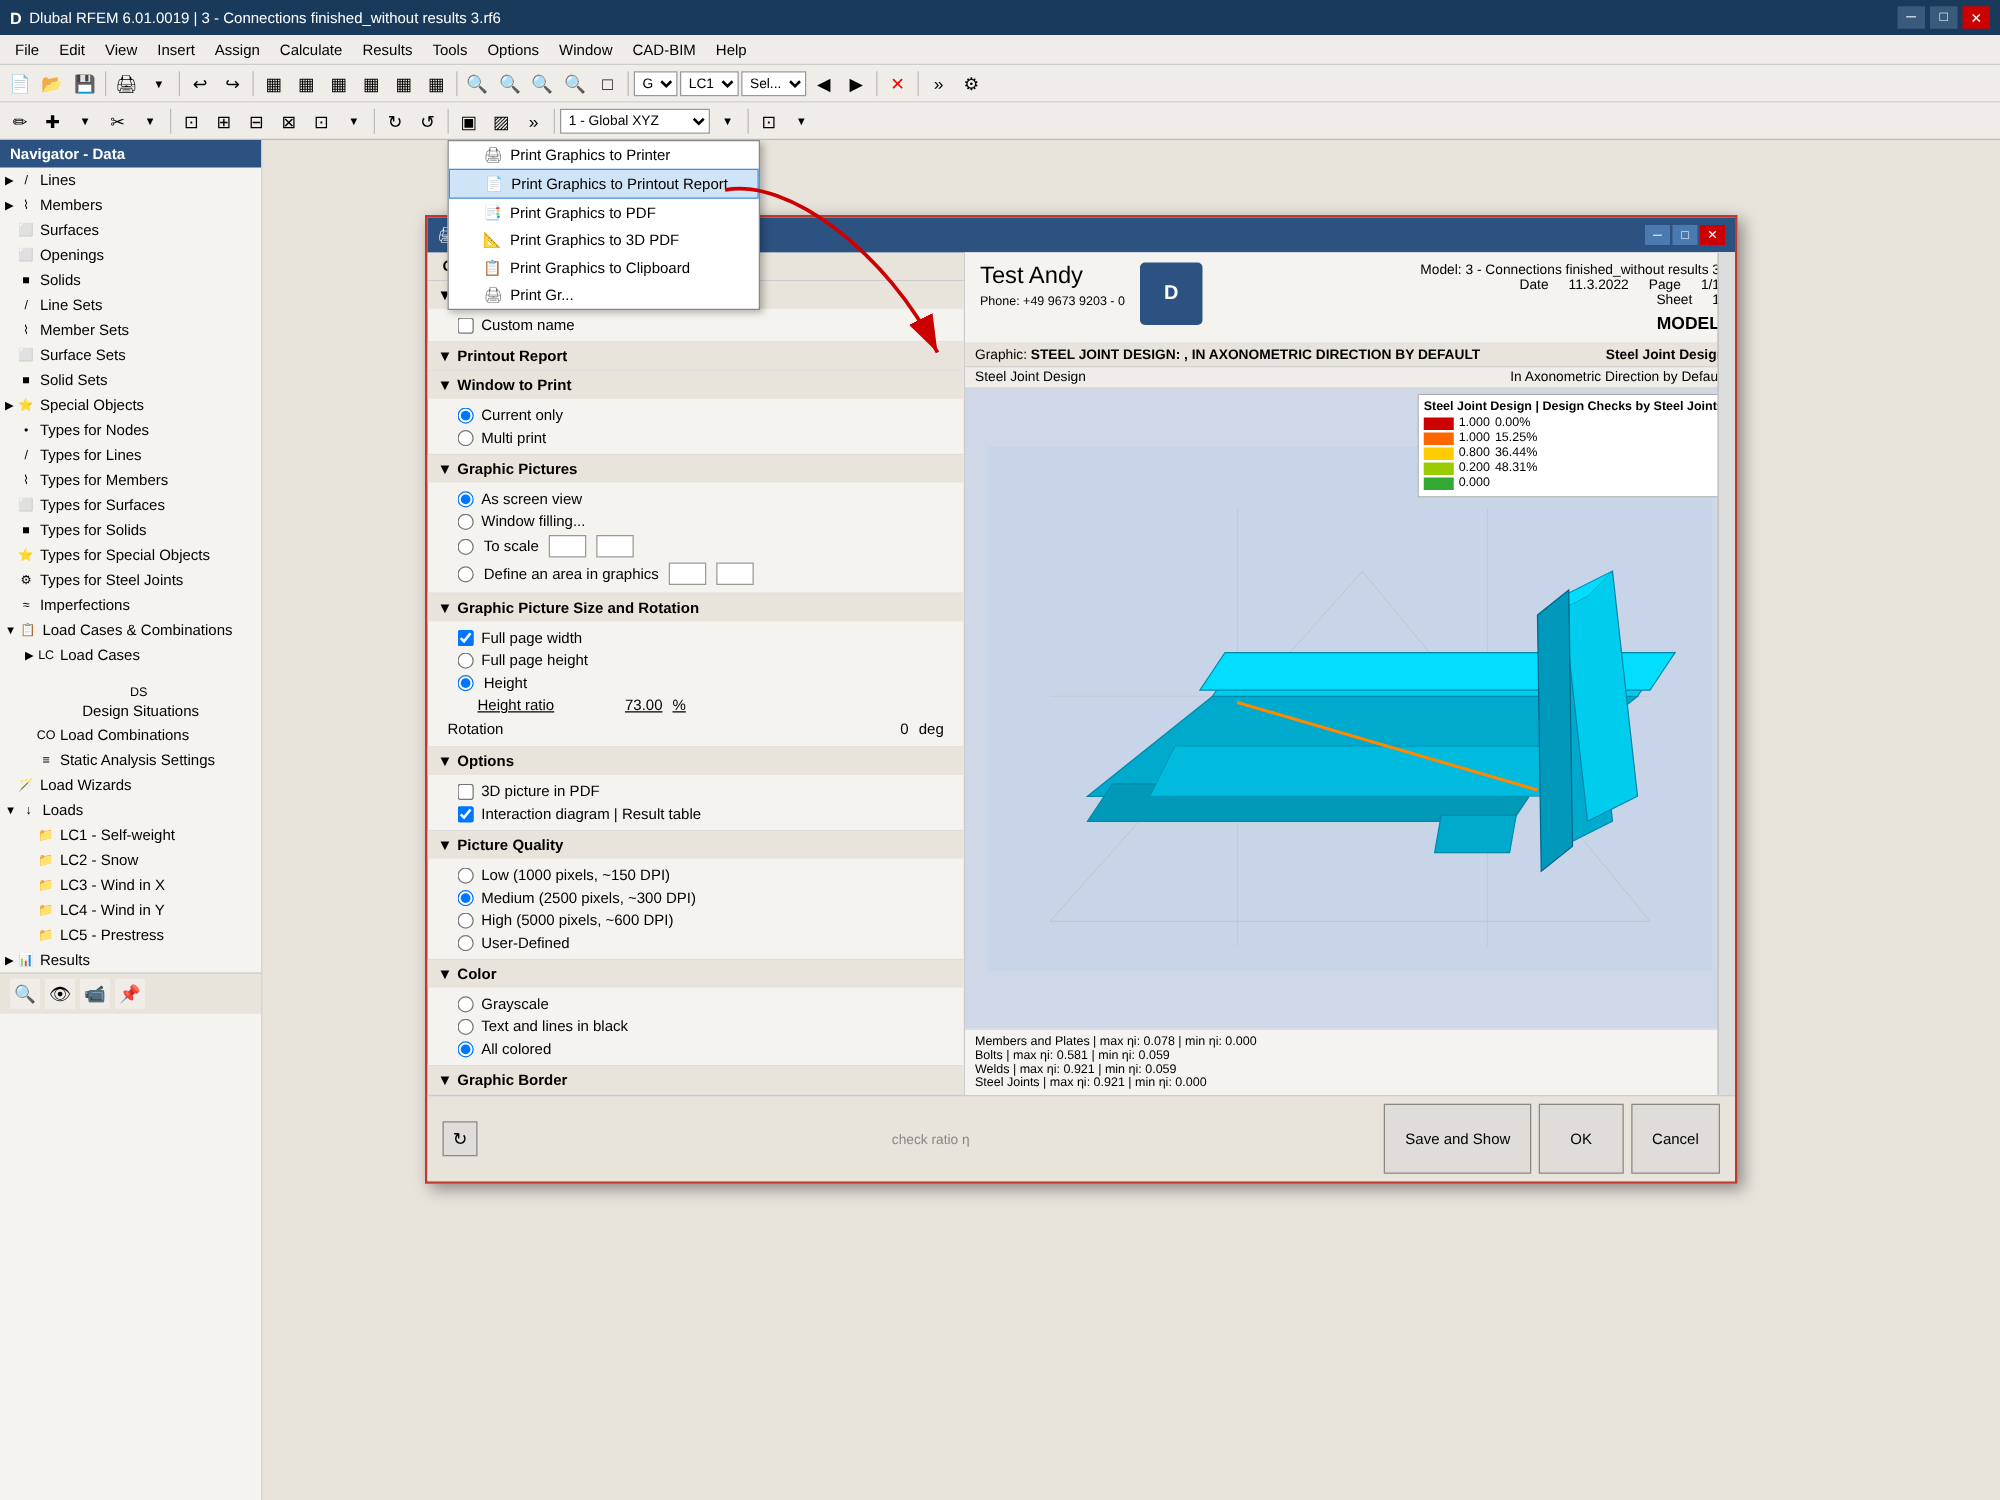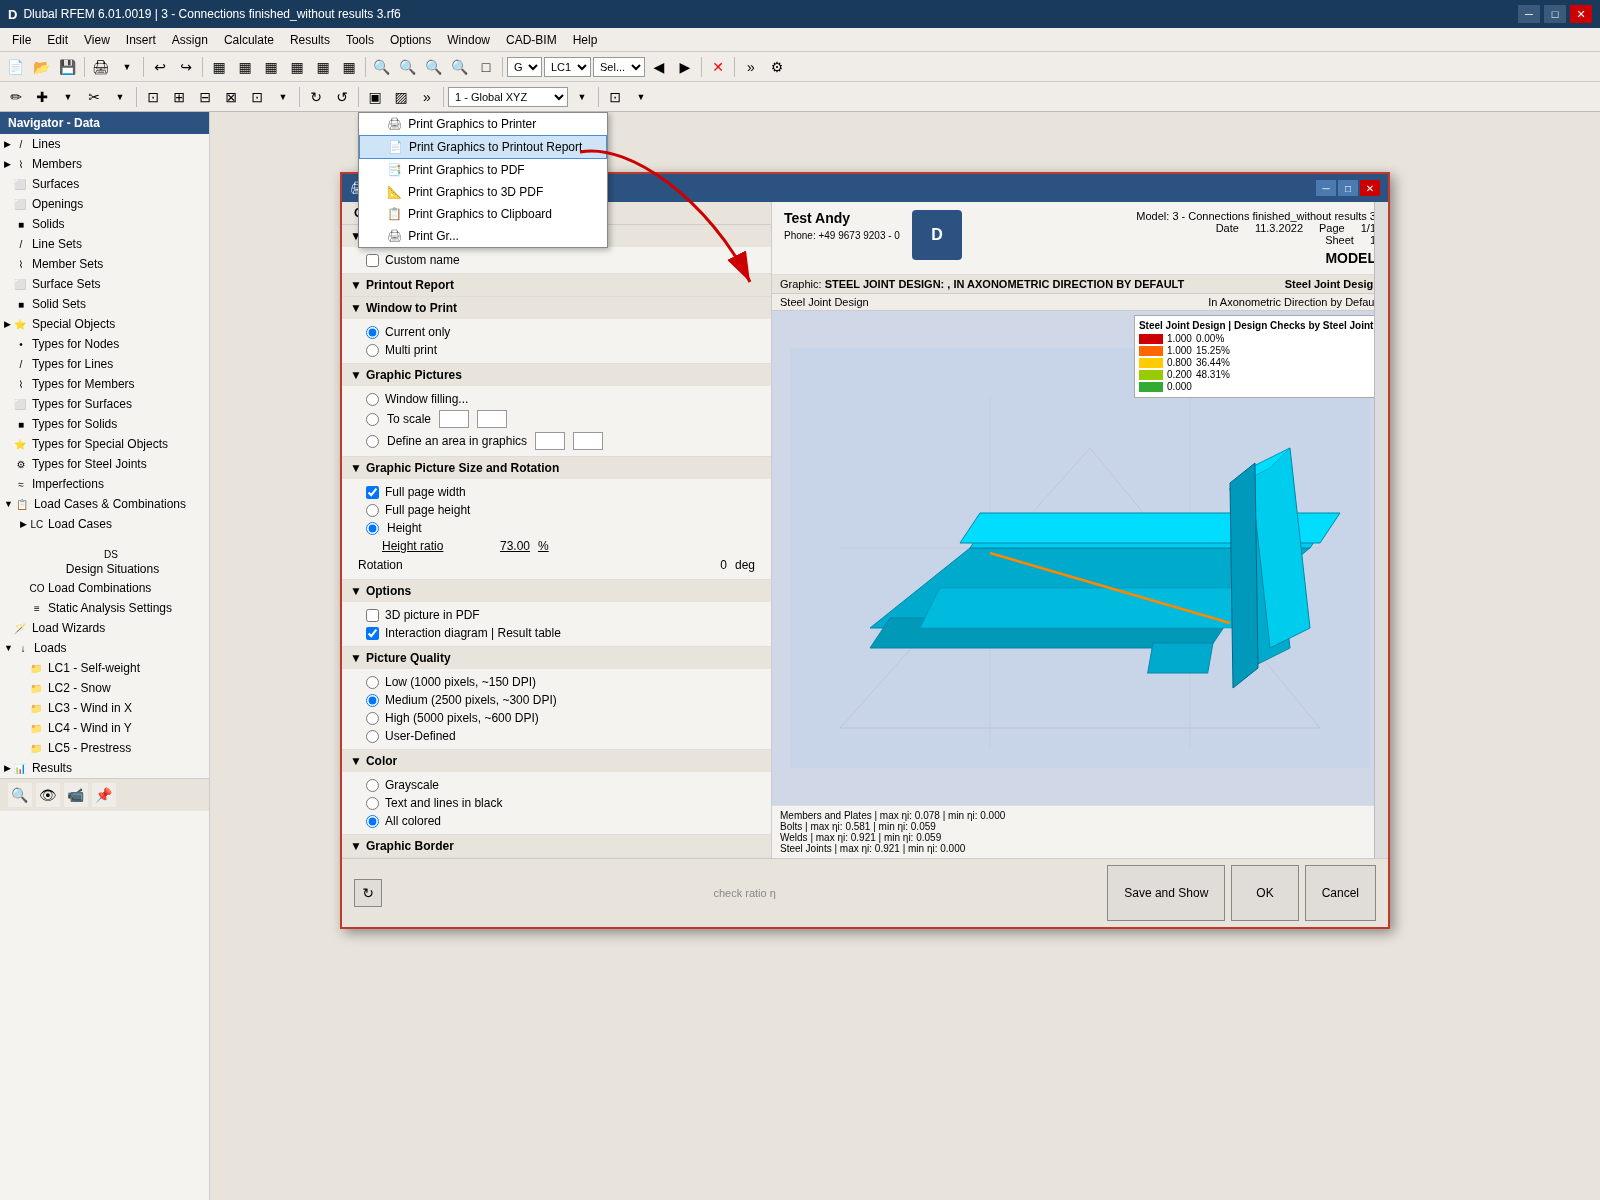--- a/index.html
+++ b/index.html
@@ -62,21 +62,21 @@
     .radio-row { display: flex; align-items: center; padding: 2px 24px; gap: 6px; font-size: 12px; }
     .checkbox-row { display: flex; align-items: center; padding: 2px 24px; gap: 6px; font-size: 12px; }
     .indent-row { display: flex; align-items: center; padding: 2px 40px; gap: 8px; font-size: 12px; text-decoration: underline; }
     .indent-row label { min-width: 80px; }
     input[type="radio"] { margin: 0; cursor: pointer; }
     input[type="checkbox"] { margin: 0; cursor: pointer; }
 
     
     .dialog-right { flex: 1; background: white; position: relative; overflow: hidden; }
     .preview-header { background: #f5f3ef; padding: 8px 12px; border-bottom: 1px solid #ddd; }
-    .company-name { font-size: 14px; font-weight: bold; }
+    .company-name { font-size: 19px; font-weight: normal; }
     .dlubal-logo { width: 50px; height: 50px; background: #2c5282; border-radius: 4px; display: flex; align-items: center; justify-content: center; color: white; font-size: 14px; font-weight: bold; }
     .preview-section-label { background: #e8e4dc; padding: 3px 8px; font-size: 11px; display: flex; justify-content: space-between; border-bottom: 1px solid #ccc; }
     .bold-label { font-weight: bold; }
     .preview-3d { background: #d0d8e8; flex: 1; position: relative; display: flex; align-items: center; justify-content: center; min-height: 400px; }
     .legend-box { position: absolute; top: 4px; right: 4px; background: white; border: 1px solid #aaa; padding: 4px; font-size: 10px; }
     .legend-row { display: flex; align-items: center; gap: 4px; margin: 1px 0; }
     .legend-color { width: 24px; height: 10px; }
     .preview-footer { padding: 4px 8px; font-size: 10px; border-top: 1px solid #ddd; background: #f5f3ef; }
     .preview-content { display: flex; flex-direction: column; height: 100%; }
     .preview-scrollbar { width: 14px; background: #ddd; border-left: 1px solid #bbb; position: absolute; right: 0; top: 0; bottom: 0; }
@@ -462,20 +462,24 @@
                 </div>
               </div>
             </div>
 
             <div class="form-section">
               <div class="section-header">
                 <span>▼</span>
                 <span>Graphic Pictures</span>
               </div>
               <div class="section-content">
+                <div class="radio-row">
+                  <input type="radio" name="gp" checked="" style="">
+                  <label>As screen view</label>
+                </div>
                 <div class="radio-row">
                   <input type="radio" name="gp" style="">
                   <label>Window filling...</label>
                 </div>
                 <div class="radio-row" style="display:flex;align-items:center;gap:8px;">
                   <input type="radio" name="gp" style="">
                   <label>To scale</label>
                   <input type="text" style="width: 30px; height: 18px; border: 1px solid rgb(153, 153, 153); font-size: 11px;">
                   <input type="text" style="width: 30px; height: 18px; border: 1px solid rgb(153, 153, 153); font-size: 11px;">
                 </div>

